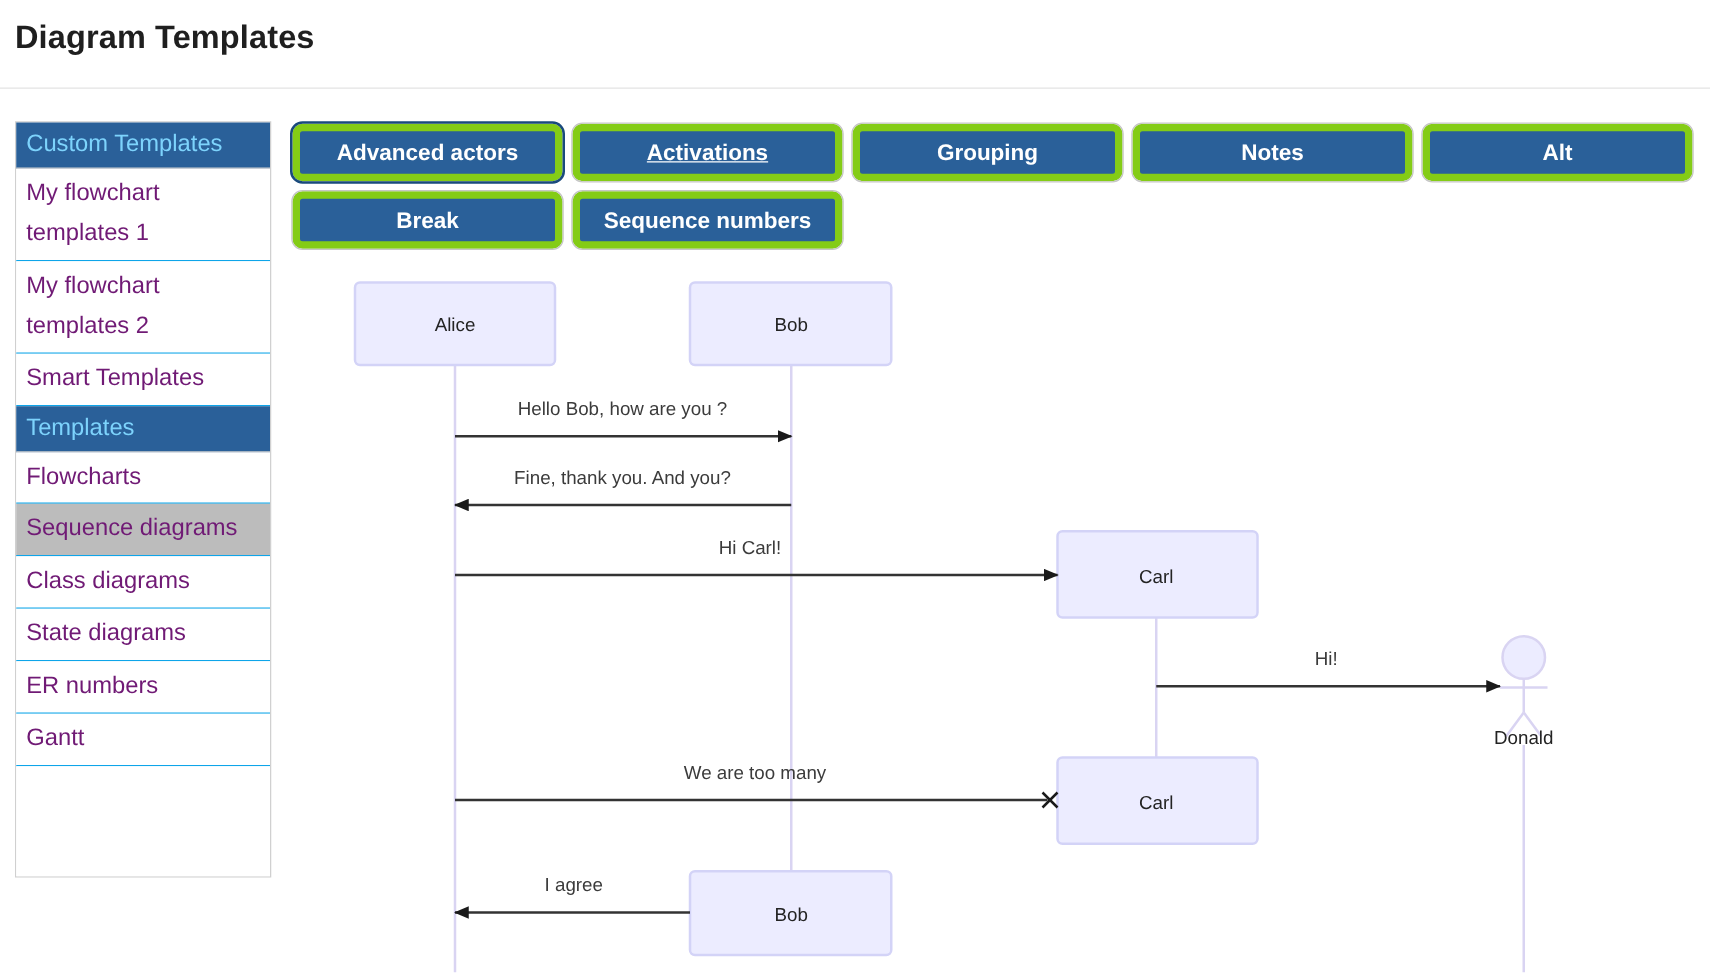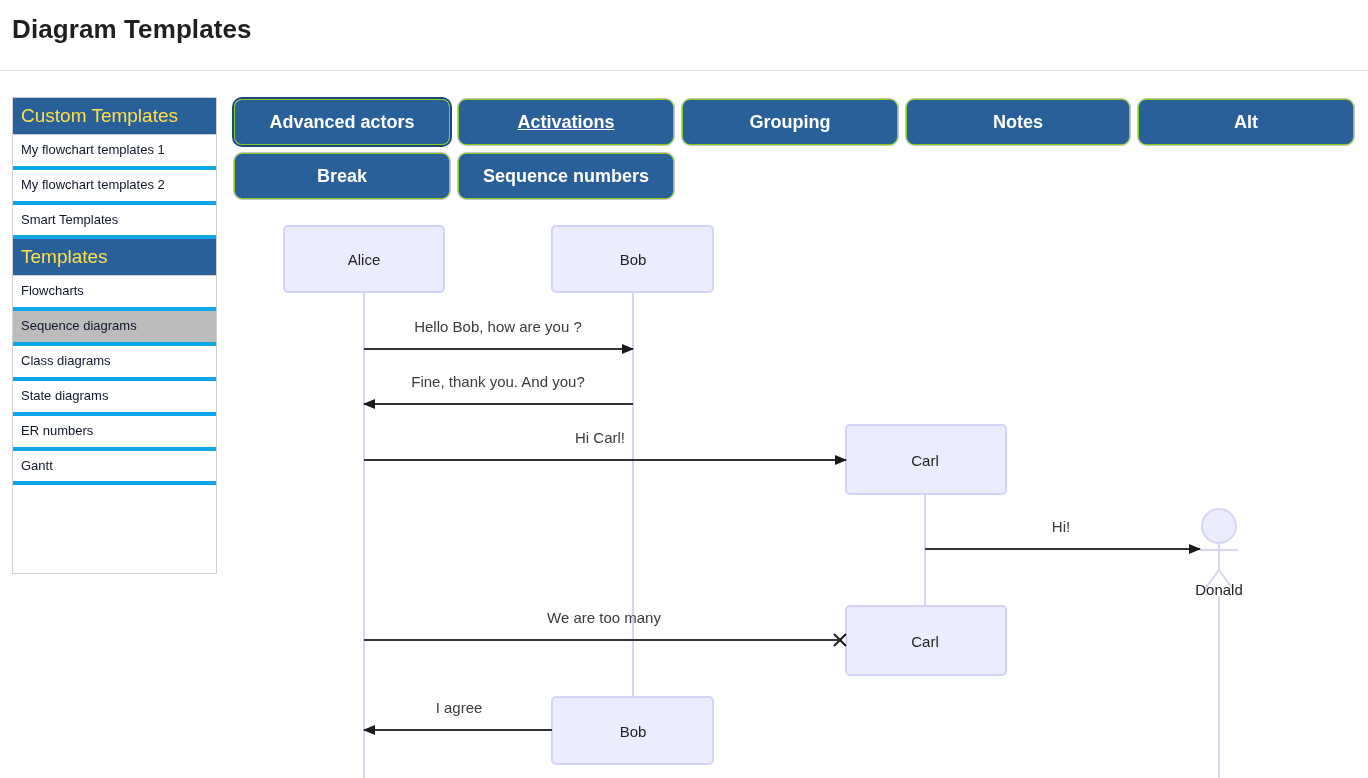--- a/index.html
+++ b/index.html
@@ -33,34 +33,34 @@
   
   #sidebar {
     position: absolute;
     left: 12px; top: 97px;
     width: 205px;
     border: 1px solid #d0d0d0;
     background: #ffffff;
   }
   .side-group {
     background: #2a6099;
-    color: #fde047;
+    color: #7dd3fc;
     font-size: 19px;
     line-height: 1.0;
     padding: 8px 8px 9px 8px;
     border-bottom: 1px solid #d0d0d0;
     white-space: nowrap;
   }
   .side-item {
     display: block;
-    color: #0f172a;
-    font-size: 13px;
+    color: #701a75;
+    font-size: 19px;
     line-height: 1.68;
     padding: 4px 8px 5px 8px;
-    border-bottom: 4px solid #0ea5e9;
+    border-bottom: 1px solid #0ea5e9;
     background: #ffffff;
     cursor: pointer;
     word-wrap: break-word;
   }
   .side-item.active { background: #bcbcbc; }
   .side-filler {
     height: 88px;
     background: #ffffff;
   }
 
@@ -73,21 +73,21 @@
   .tool-row {
     display: flex;
     gap: 8px;
     margin-bottom: 8px;
   }
   .tool-btn {
     background: #2a6099;
     color: #ffffff;
     font-size: 18px;
     font-weight: bold;
-    border: 1px solid #84cc16;
+    border: 6px solid #84cc16;
     outline: 1px solid #c6c6c6;
     border-radius: 8px;
     height: 46px;
     display: flex;
     align-items: center;
     justify-content: center;
     cursor: pointer;
     text-align: center;
     white-space: nowrap;
     user-select: none;

